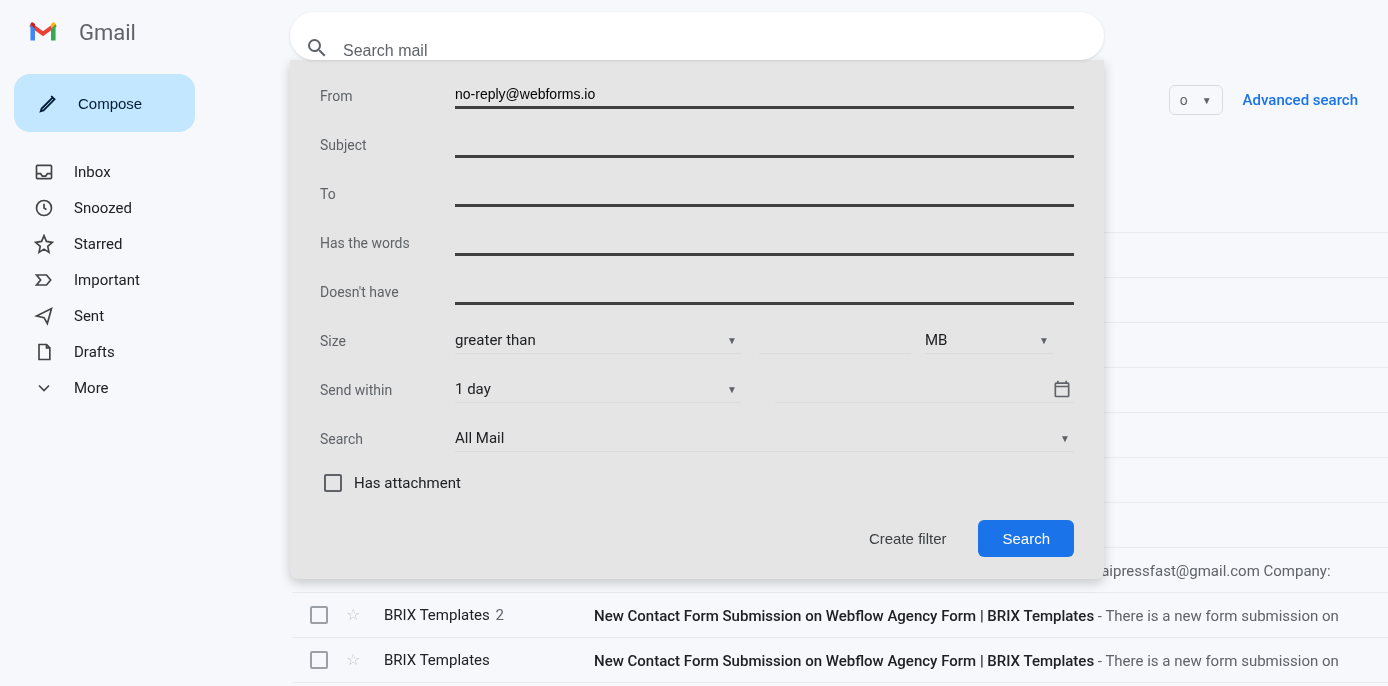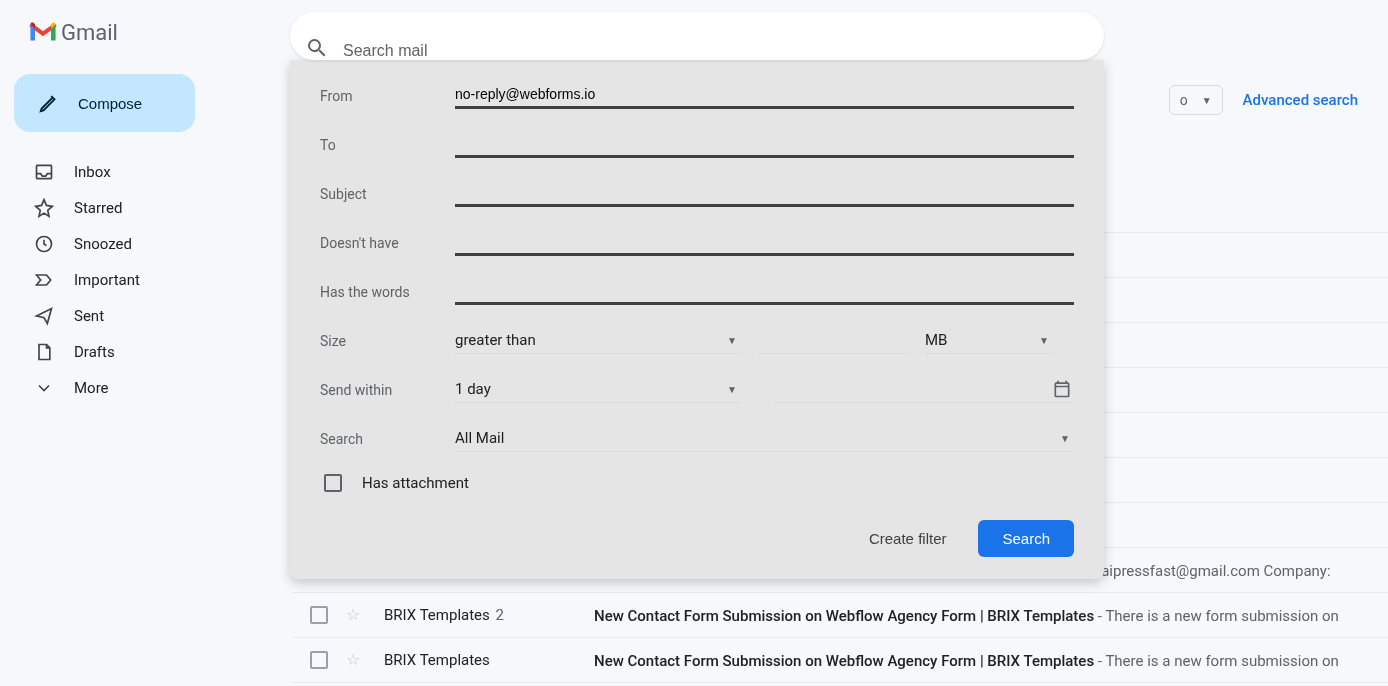--- a/index.html
+++ b/index.html
@@ -1,21 +1,21 @@
 <!DOCTYPE html>
 <html><head>
   <meta charset="utf-8">
   <style>
     * { box-sizing: border-box; margin: 0; padding: 0; }
     body { font-family: 'Google Sans', Roboto, Arial, sans-serif; background: #f6f8fc; color: #202124; width: 1388px; height: 686px; overflow: hidden; position: relative; }
 
     
     .header { display: flex; align-items: center; padding: 0 0 0 14px; height: 64px; }
     .logo-section { display: flex; align-items: center; width: 264px; gap: 10px; }
-    .gmail-logo { display: flex; align-items: center; gap: 3px; padding-left: 14px; }
+    .gmail-logo { display: flex; align-items: center; gap: 21px; padding-left: 14px; }
     .gmail-icon { width: 30px; height: 24px; position: relative; }
     .gmail-text { font-size: 22px; color: #5f6368; font-weight: 400; }
 
     
     .search-container { position: absolute; left: 290px; top: 12px; width: 814px; height: 48px; background: #fff; border-radius: 24px; display: flex; align-items: flex-end; padding: 0 15px; box-shadow: 0 1px 3px rgba(60,64,67,.15); z-index: 20; }
     .search-icon { width: 24px; height: 24px; color: #5f6368; margin-right: 14px; }
     .search-input { border: none; outline: none; font-size: 16px; flex: 1; background: transparent; }
     .search-input::placeholder { color: #5f6368; }
 
     
@@ -41,21 +41,21 @@
     .dropdown-arrow { color: #5f6368; font-size: 10px; margin-left: 8px; }
     .size-row .panel-select:first-of-type { width: 286px; margin-right: 18px; }
     .size-value-input { width: 152px; border: none; border-bottom: 1px solid #dadce0; padding: 4px 0; font-size: 15px; outline: none; margin-right: 14px; background: transparent; }
     .size-unit { width: 128px; }
     .date-row .panel-select:first-of-type { width: 286px; margin-right: 34px; }
     .date-input-wrap { flex: 1; border-bottom: 1px solid #dadce0; display: flex; align-items: center; justify-content: flex-end; padding: 3px 2px; }
     .calendar-icon { width: 20px; height: 20px; color: #5f6368; }
 
     .searchin-row .panel-select { flex: 1; }
 
-    .attach-row { display: flex; align-items: center; gap: 20px; margin: 18px 0 28px 4px; }
+    .attach-row { display: flex; align-items: center; gap: 12px; margin: 18px 0 28px 4px; }
     .checkbox-box { width: 18px; height: 18px; border: 2px solid #5f6368; border-radius: 2px; cursor: pointer; }
     .attach-label { font-size: 15px; color: #202124; }
 
     .panel-actions { display: flex; justify-content: flex-end; gap: 28px; }
     .create-filter-btn { background: none; border: none; color: #3c4043; font-size: 15px; font-weight: 500; cursor: pointer; padding: 10px 4px; }
     .search-btn { background: #1a73e8; color: #fff; border: none; border-radius: 6px; padding: 10px 24px; font-size: 15px; font-weight: 500; cursor: pointer; }
 
     
     .email-list { position: absolute; left: 292px; top: 188px; right: 0; }
     .email-row { display: flex; align-items: center; border-bottom: 1px solid #e8eaed; height: 45px; padding: 0 0 0 18px; overflow: hidden; white-space: nowrap; }
@@ -121,37 +121,37 @@
           <svg viewBox="0 0 24 24" width="20" height="20" fill="none" stroke="#444" stroke-width="2">
             <rect x="3" y="4" width="18" height="16" rx="1"></rect>
             <path d="M3 14h5l2 3h4l2-3h5"></path>
           </svg>
         </span>
       <span class="nav-label">Inbox</span>
     </div>
     <div class="nav-item">
       <span class="nav-icon">
           <svg viewBox="0 0 24 24" width="20" height="20" fill="none" stroke="#444" stroke-width="2">
-            <path d="M12 2l2.9 6.9L22 10l-5.5 4.8L18 22l-6-3.8L6 22l1.5-7.2L2 10l7.1-1.1L12 2z"></path>
-          </svg>
-        </span>
-      <span class="nav-label">Starred</span>
-    </div>
-    <div class="nav-item">
-      <span class="nav-icon">
-          <svg viewBox="0 0 24 24" width="20" height="20" fill="none" stroke="#444" stroke-width="2">
             <circle cx="12" cy="12" r="9"></circle>
             <path d="M12 7v5l3 2"></path>
           </svg>
         </span>
       <span class="nav-label">Snoozed</span>
     </div>
     <div class="nav-item">
       <span class="nav-icon">
           <svg viewBox="0 0 24 24" width="20" height="20" fill="none" stroke="#444" stroke-width="2">
+            <path d="M12 2l2.9 6.9L22 10l-5.5 4.8L18 22l-6-3.8L6 22l1.5-7.2L2 10l7.1-1.1L12 2z"></path>
+          </svg>
+        </span>
+      <span class="nav-label">Starred</span>
+    </div>
+    <div class="nav-item">
+      <span class="nav-icon">
+          <svg viewBox="0 0 24 24" width="20" height="20" fill="none" stroke="#444" stroke-width="2">
             <path d="M3 6h12l5 6-5 6H3l5-6-5-6z"></path>
           </svg>
         </span>
       <span class="nav-label">Important</span>
     </div>
     <div class="nav-item">
       <span class="nav-icon">
           <svg viewBox="0 0 24 24" width="20" height="20" fill="none" stroke="#444" stroke-width="2">
             <path d="M3 12l18-9-5 18-4-7-9-2z"></path>
           </svg>
@@ -246,33 +246,33 @@
       <span><span class="email-subject">New Contact Form Submission on Webflow Agency Form | BRIX Templates</span><span class="email-snippet"> - There is a new form submission on</span></span>
     </div>
 </div>
 
 <div class="search-panel">
   <div class="panel-row">
     <span class="panel-label">From</span>
     <input class="panel-field" value="no-reply@webforms.io" style="">
   </div>
   <div class="panel-row">
+    <span class="panel-label">Subject</span>
+    <input class="panel-field" style="">
+  </div>
+  <div class="panel-row">
     <span class="panel-label">To</span>
     <input class="panel-field" style="">
   </div>
   <div class="panel-row">
-    <span class="panel-label">Subject</span>
+    <span class="panel-label">Has the words</span>
     <input class="panel-field" style="">
   </div>
   <div class="panel-row">
     <span class="panel-label">Doesn't have</span>
-    <input class="panel-field" style="">
-  </div>
-  <div class="panel-row">
-    <span class="panel-label">Has the words</span>
     <input class="panel-field" style="">
   </div>
   <div class="panel-row size-row">
     <span class="panel-label">Size</span>
     <div class="panel-select">
       <span>greater than</span>
       <span class="dropdown-arrow">▼</span>
     </div>
     <input class="size-value-input" style="">
     <div class="panel-select size-unit">

